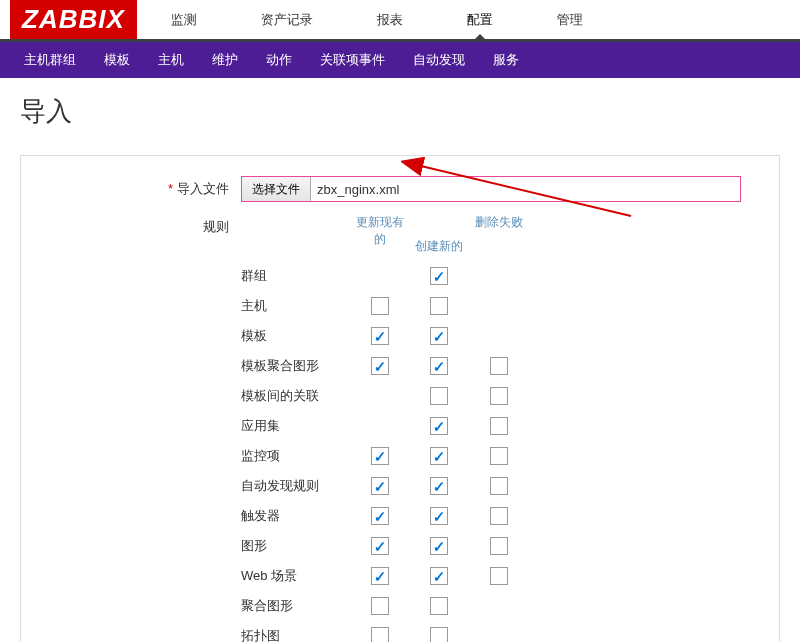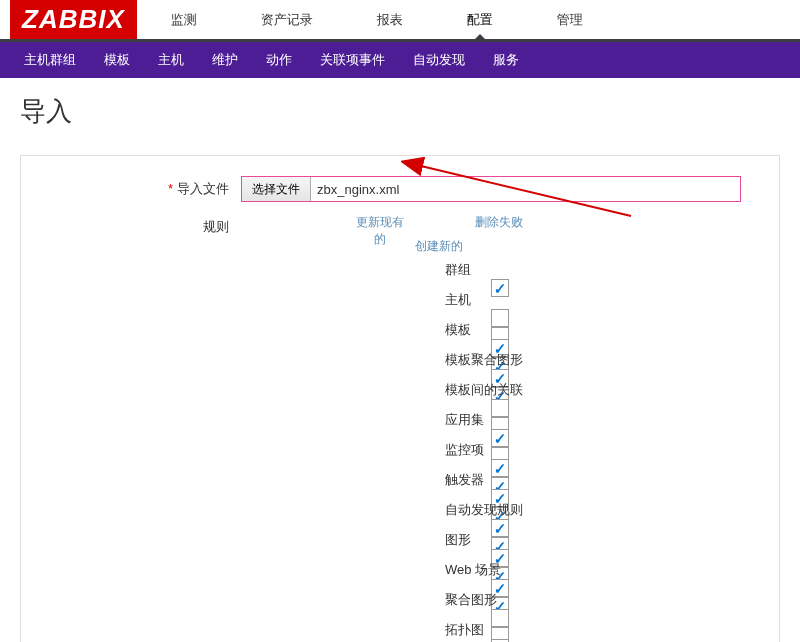--- a/index.html
+++ b/index.html
@@ -29,21 +29,21 @@
     .file-name { padding: 0 6px; font-size: 13px; color: #333; }
     
     .rules-row { display: flex; align-items: flex-start; }
     .rules-label { width: 200px; text-align: right; padding-right: 12px; padding-top: 4px; }
     .rules-grid { flex: 1; }
     .rules-header { display: flex; padding-left: 110px; margin-bottom: 6px; }
     .rules-header-col { width: 58px; text-align: center; color: #5b8fb9; font-size: 12px; }
     .rules-header-col:nth-child(2) { width: 60px; margin-top: 24px; }
     .rules-header-col:nth-child(3) { width: 60px; }
     
-    .rule-line { display: flex; align-items: center; height: 30px; flex-direction: column; }
+    .rule-line { display: flex; align-items: center; height: 30px; }
     .rule-name { width: 110px; font-size: 13px; }
     .rule-check-cell { width: 58px; display: flex; justify-content: center; }
     .rule-check-cell:nth-child(3) { width: 60px; }
     .rule-check-cell:nth-child(4) { width: 60px; }
     
     .cb { width: 18px; height: 18px; border: 1px solid #999; background: #fff; display: inline-flex; align-items: center; justify-content: center; cursor: pointer; }
     .cb.checked::after { content: '✓'; color: #0275d8; font-weight: bold; font-size: 15px; line-height: 1; }
 
     .arrow-svg { position: absolute; top: 0; left: 380px; pointer-events: none; }
   </style>
@@ -171,33 +171,33 @@
                 <span class="cb checked"></span>
               </div>
               <div class="rule-check-cell">
                 <span class="cb checked"></span>
               </div>
               <div class="rule-check-cell">
                 <span class="cb"></span>
               </div>
             </div>
             <div class="rule-line">
+              <div class="rule-name">自动发现规则</div>
+              <div class="rule-check-cell">
+                <span class="cb checked"></span>
+              </div>
+              <div class="rule-check-cell">
+                <span class="cb checked"></span>
+              </div>
+              <div class="rule-check-cell">
+                <span class="cb"></span>
+              </div>
+            </div>
+            <div class="rule-line">
               <div class="rule-name">触发器</div>
-              <div class="rule-check-cell">
-                <span class="cb checked"></span>
-              </div>
-              <div class="rule-check-cell">
-                <span class="cb checked"></span>
-              </div>
-              <div class="rule-check-cell">
-                <span class="cb"></span>
-              </div>
-            </div>
-            <div class="rule-line">
-              <div class="rule-name">自动发现规则</div>
               <div class="rule-check-cell">
                 <span class="cb checked"></span>
               </div>
               <div class="rule-check-cell">
                 <span class="cb checked"></span>
               </div>
               <div class="rule-check-cell">
                 <span class="cb"></span>
               </div>
             </div>

